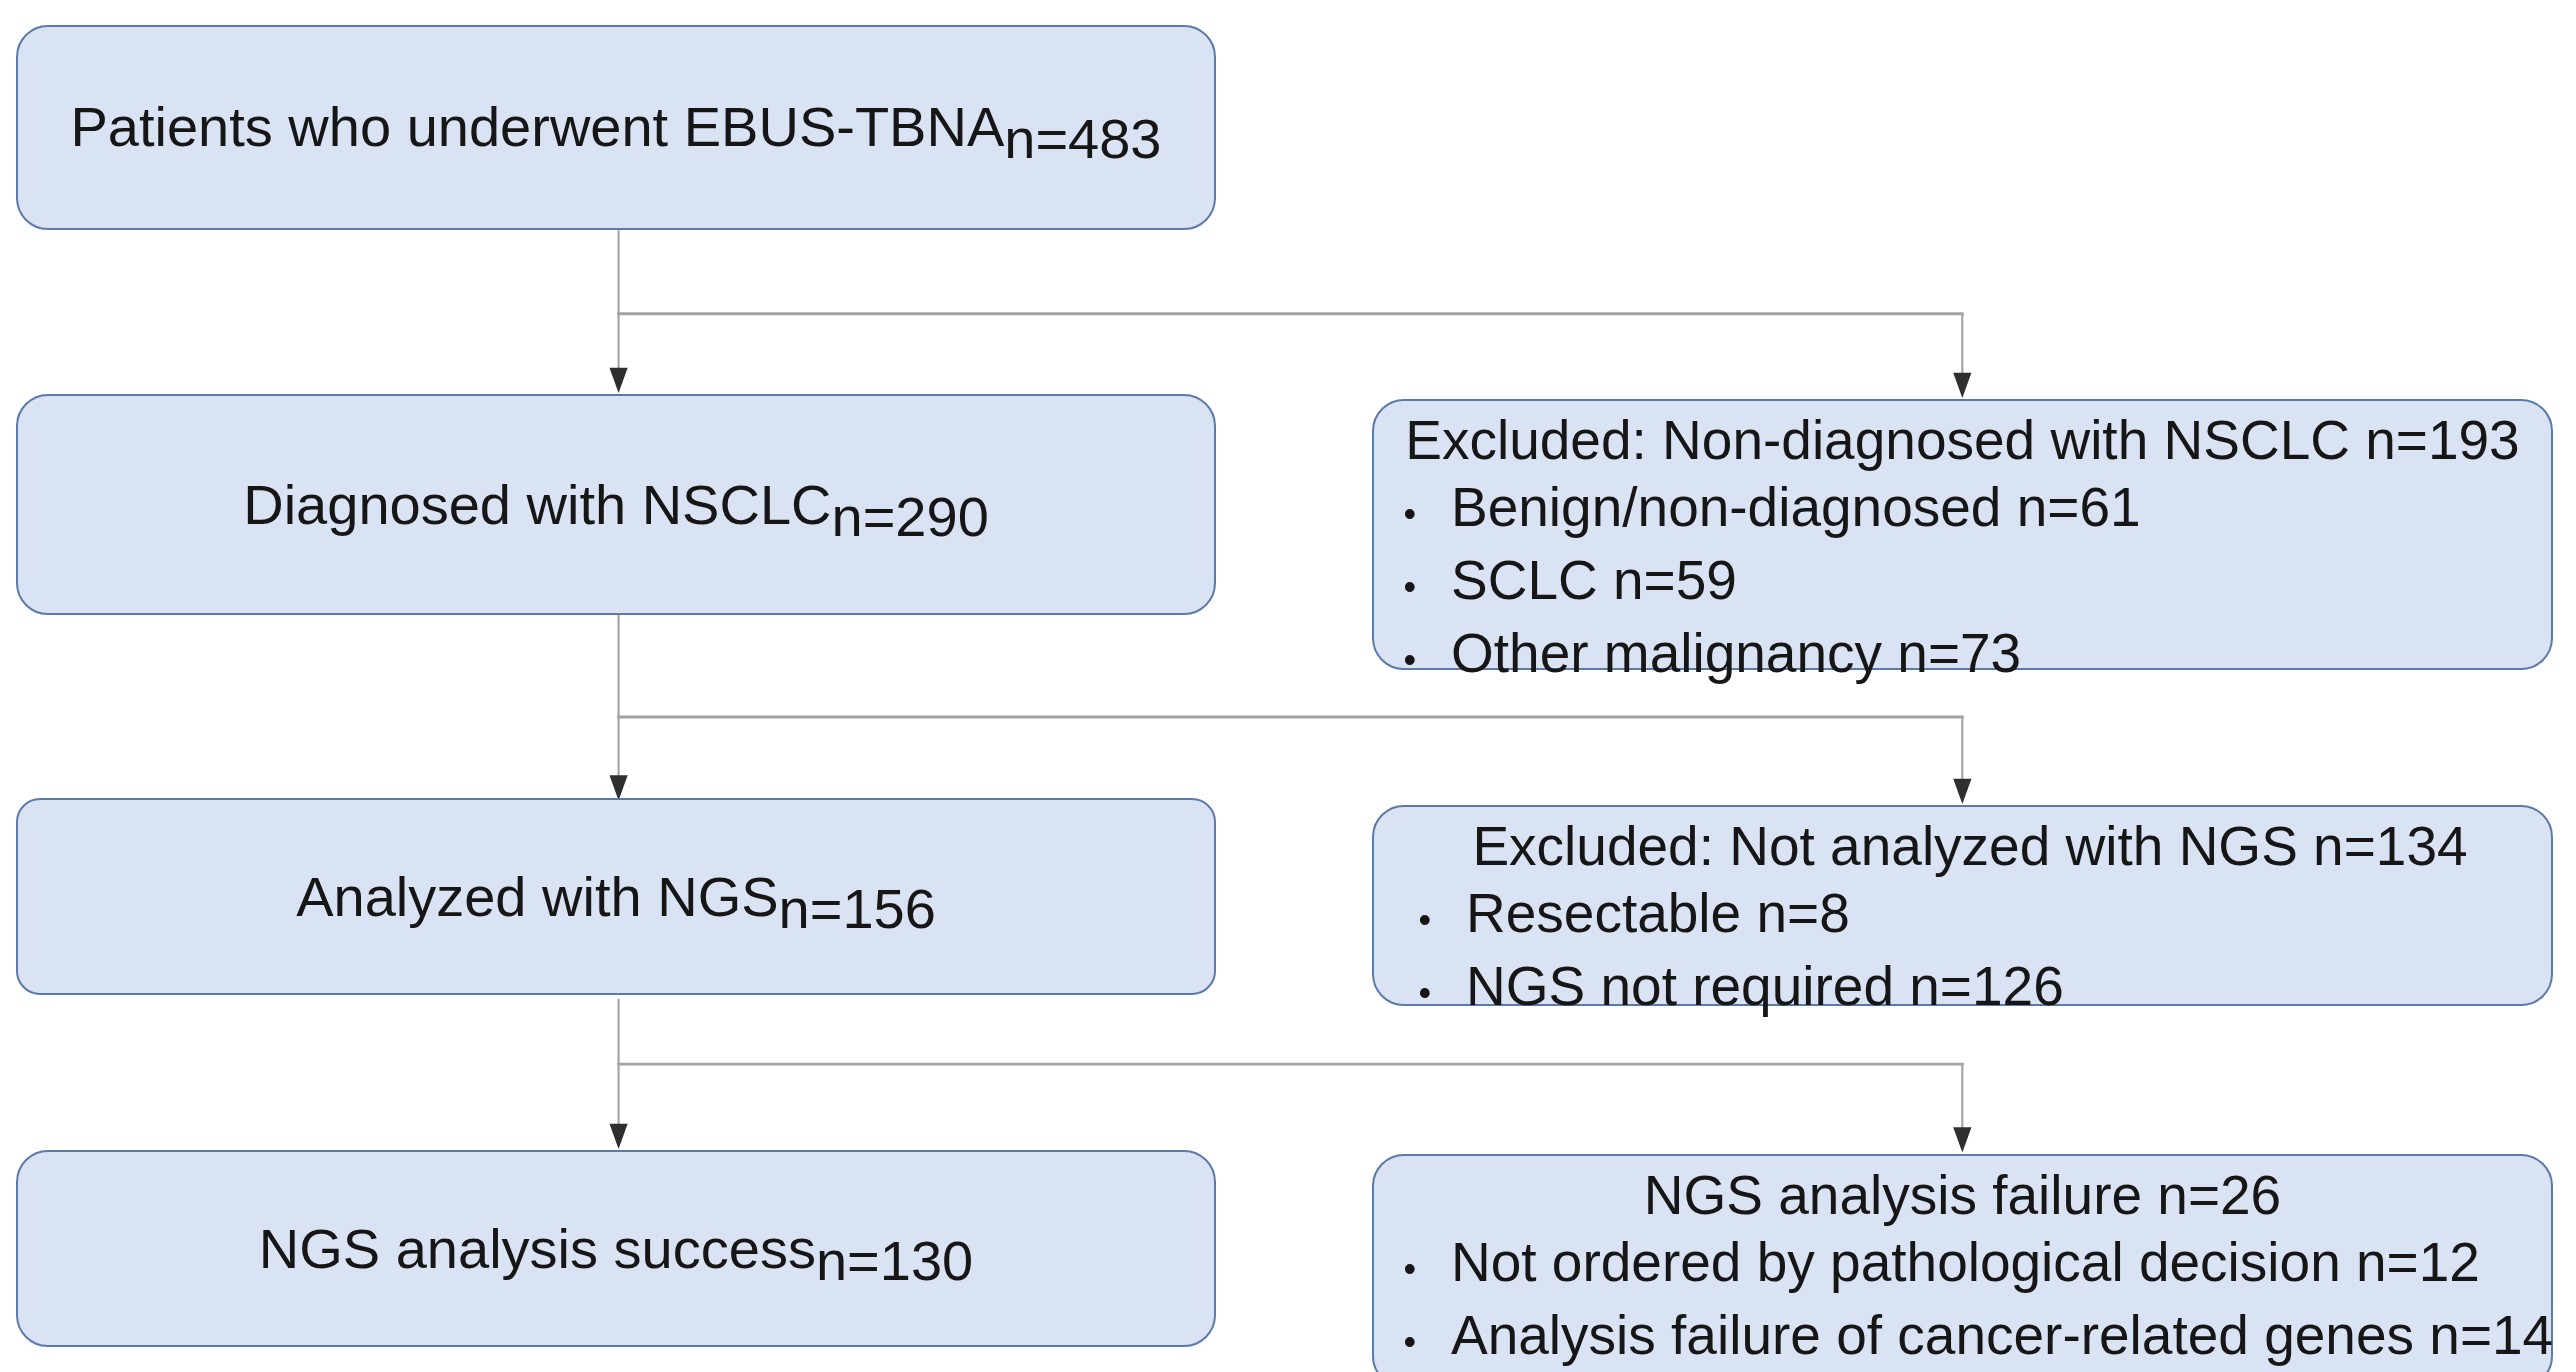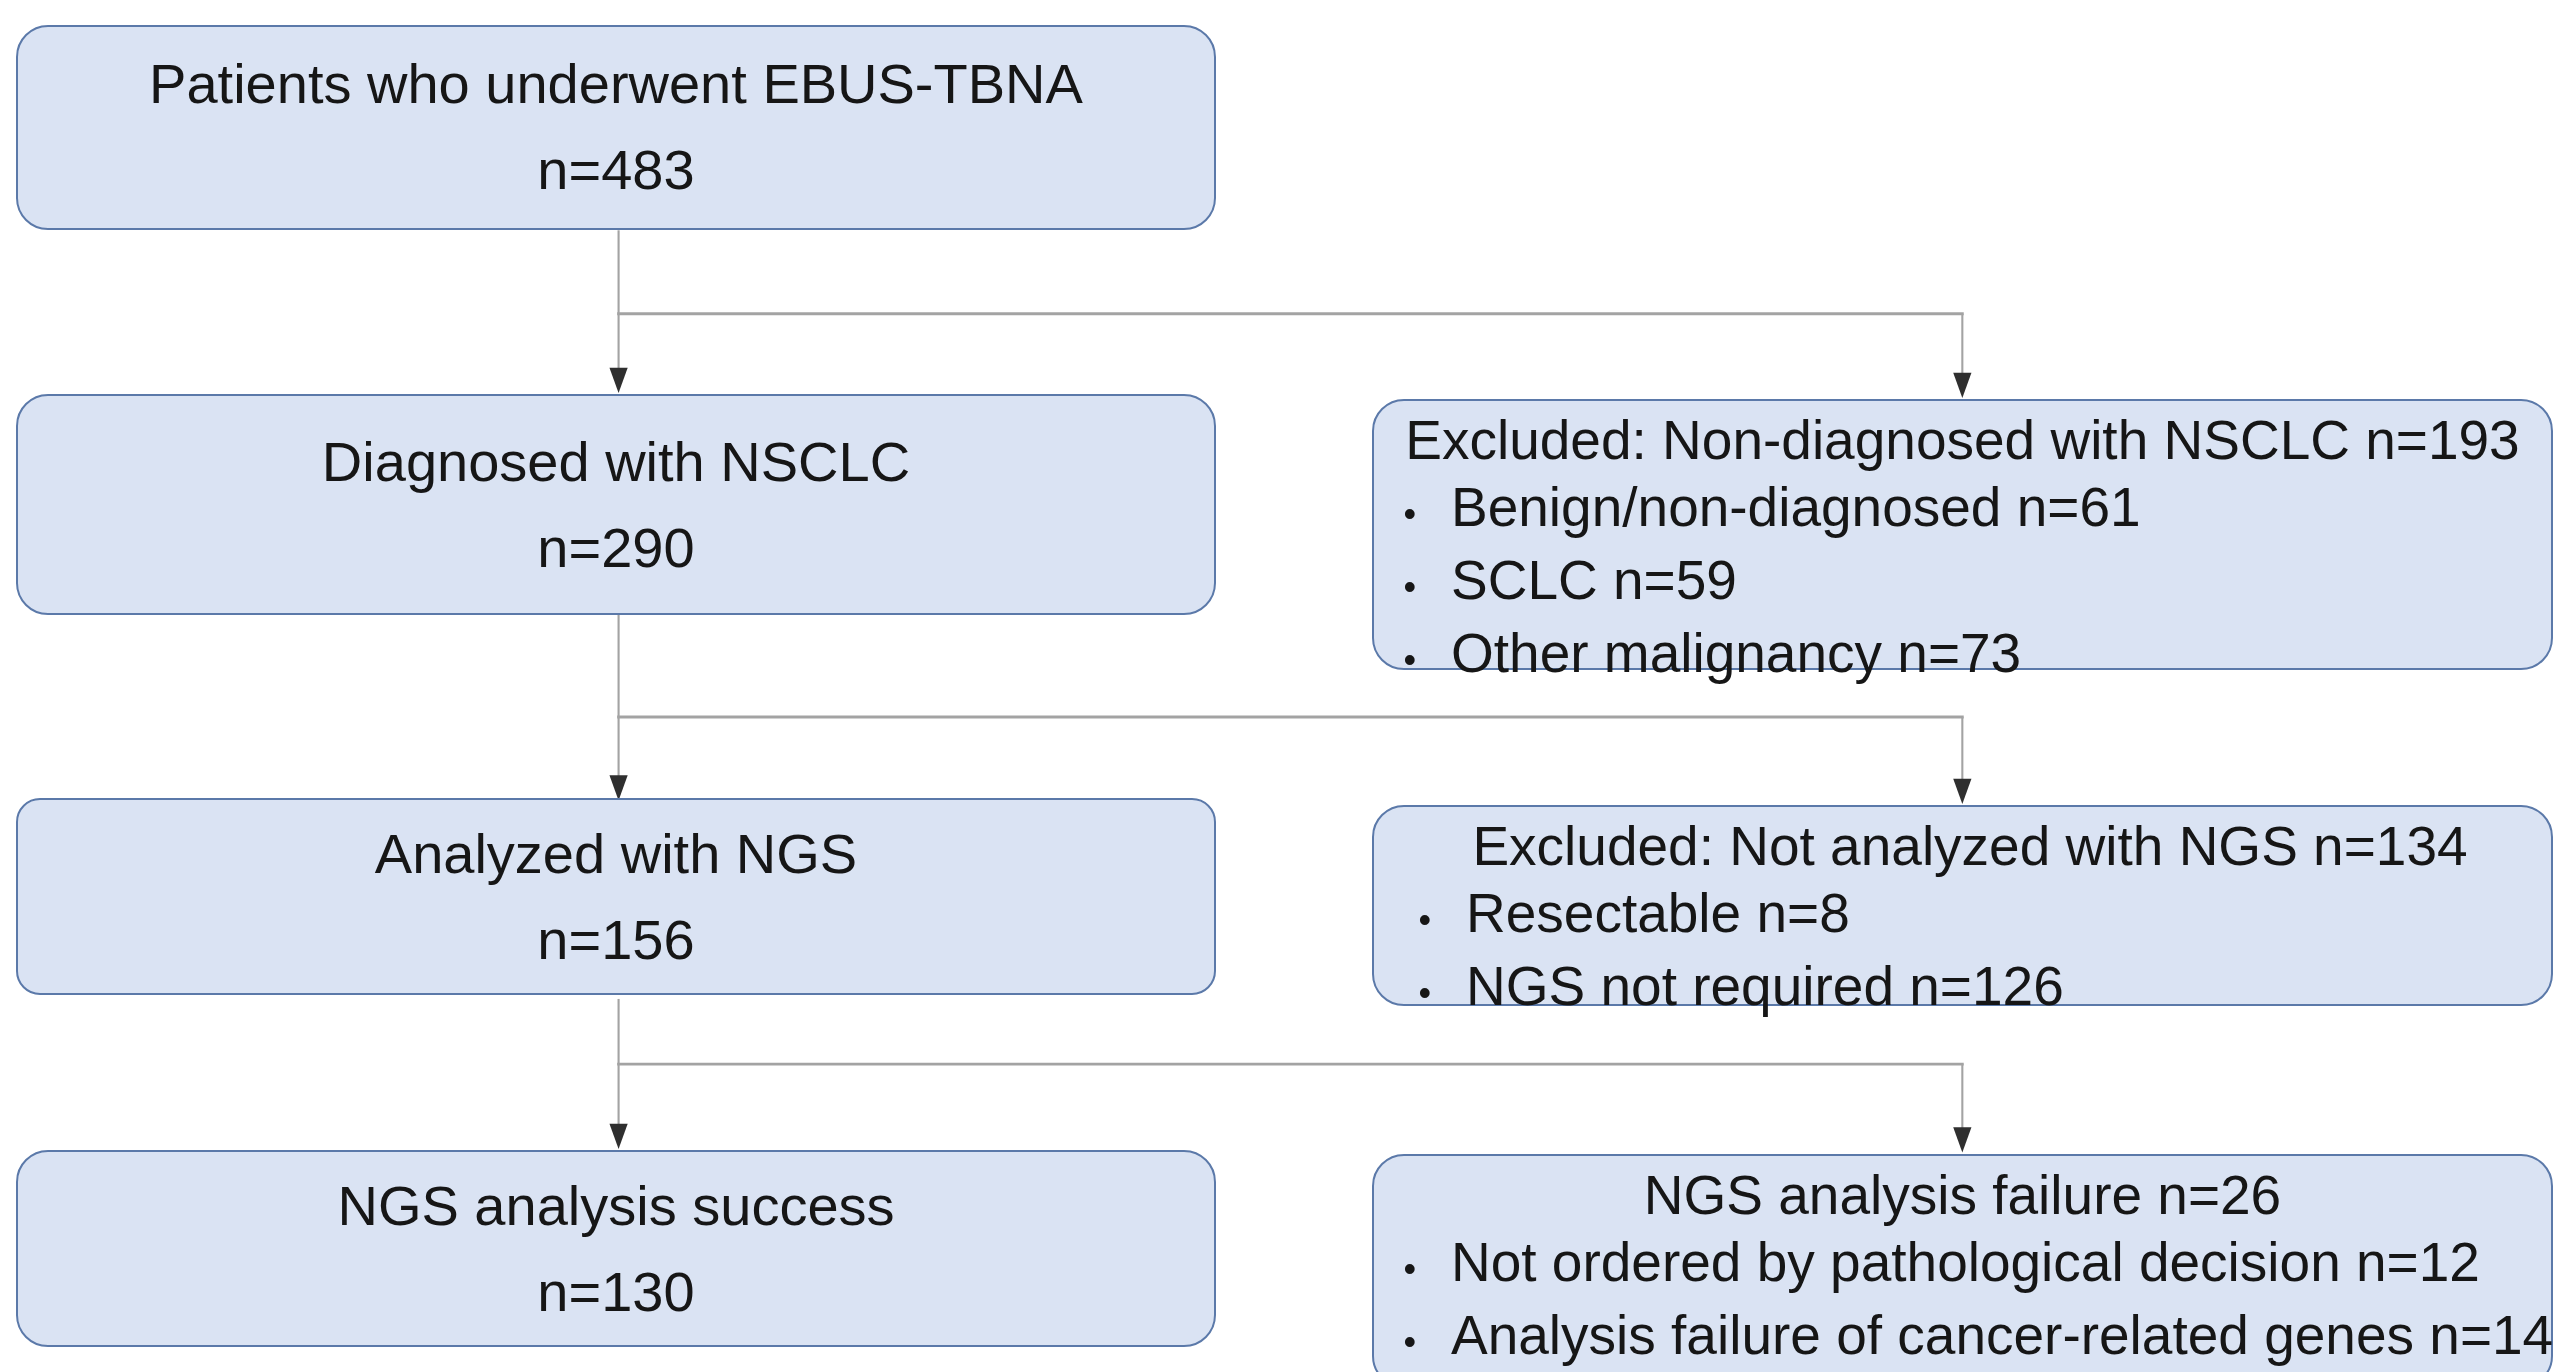--- a/index.html
+++ b/index.html
@@ -35,21 +35,21 @@
     position:absolute;
     background:var(--box-fill);
     border:2.8px solid var(--box-border);
     border-radius:32px;
   }
   
   .mbox{
     left:16px;
     width:1200px;
     display:flex;
-    flex-direction:column;
+    flex-direction:row;
     align-items:center;
     justify-content:center;
     text-align:center;
   }
   .mbox .mlabel{
     font-size:56px;
     line-height:1.1;
     white-space:nowrap;
   }
   .mbox .mcount{

